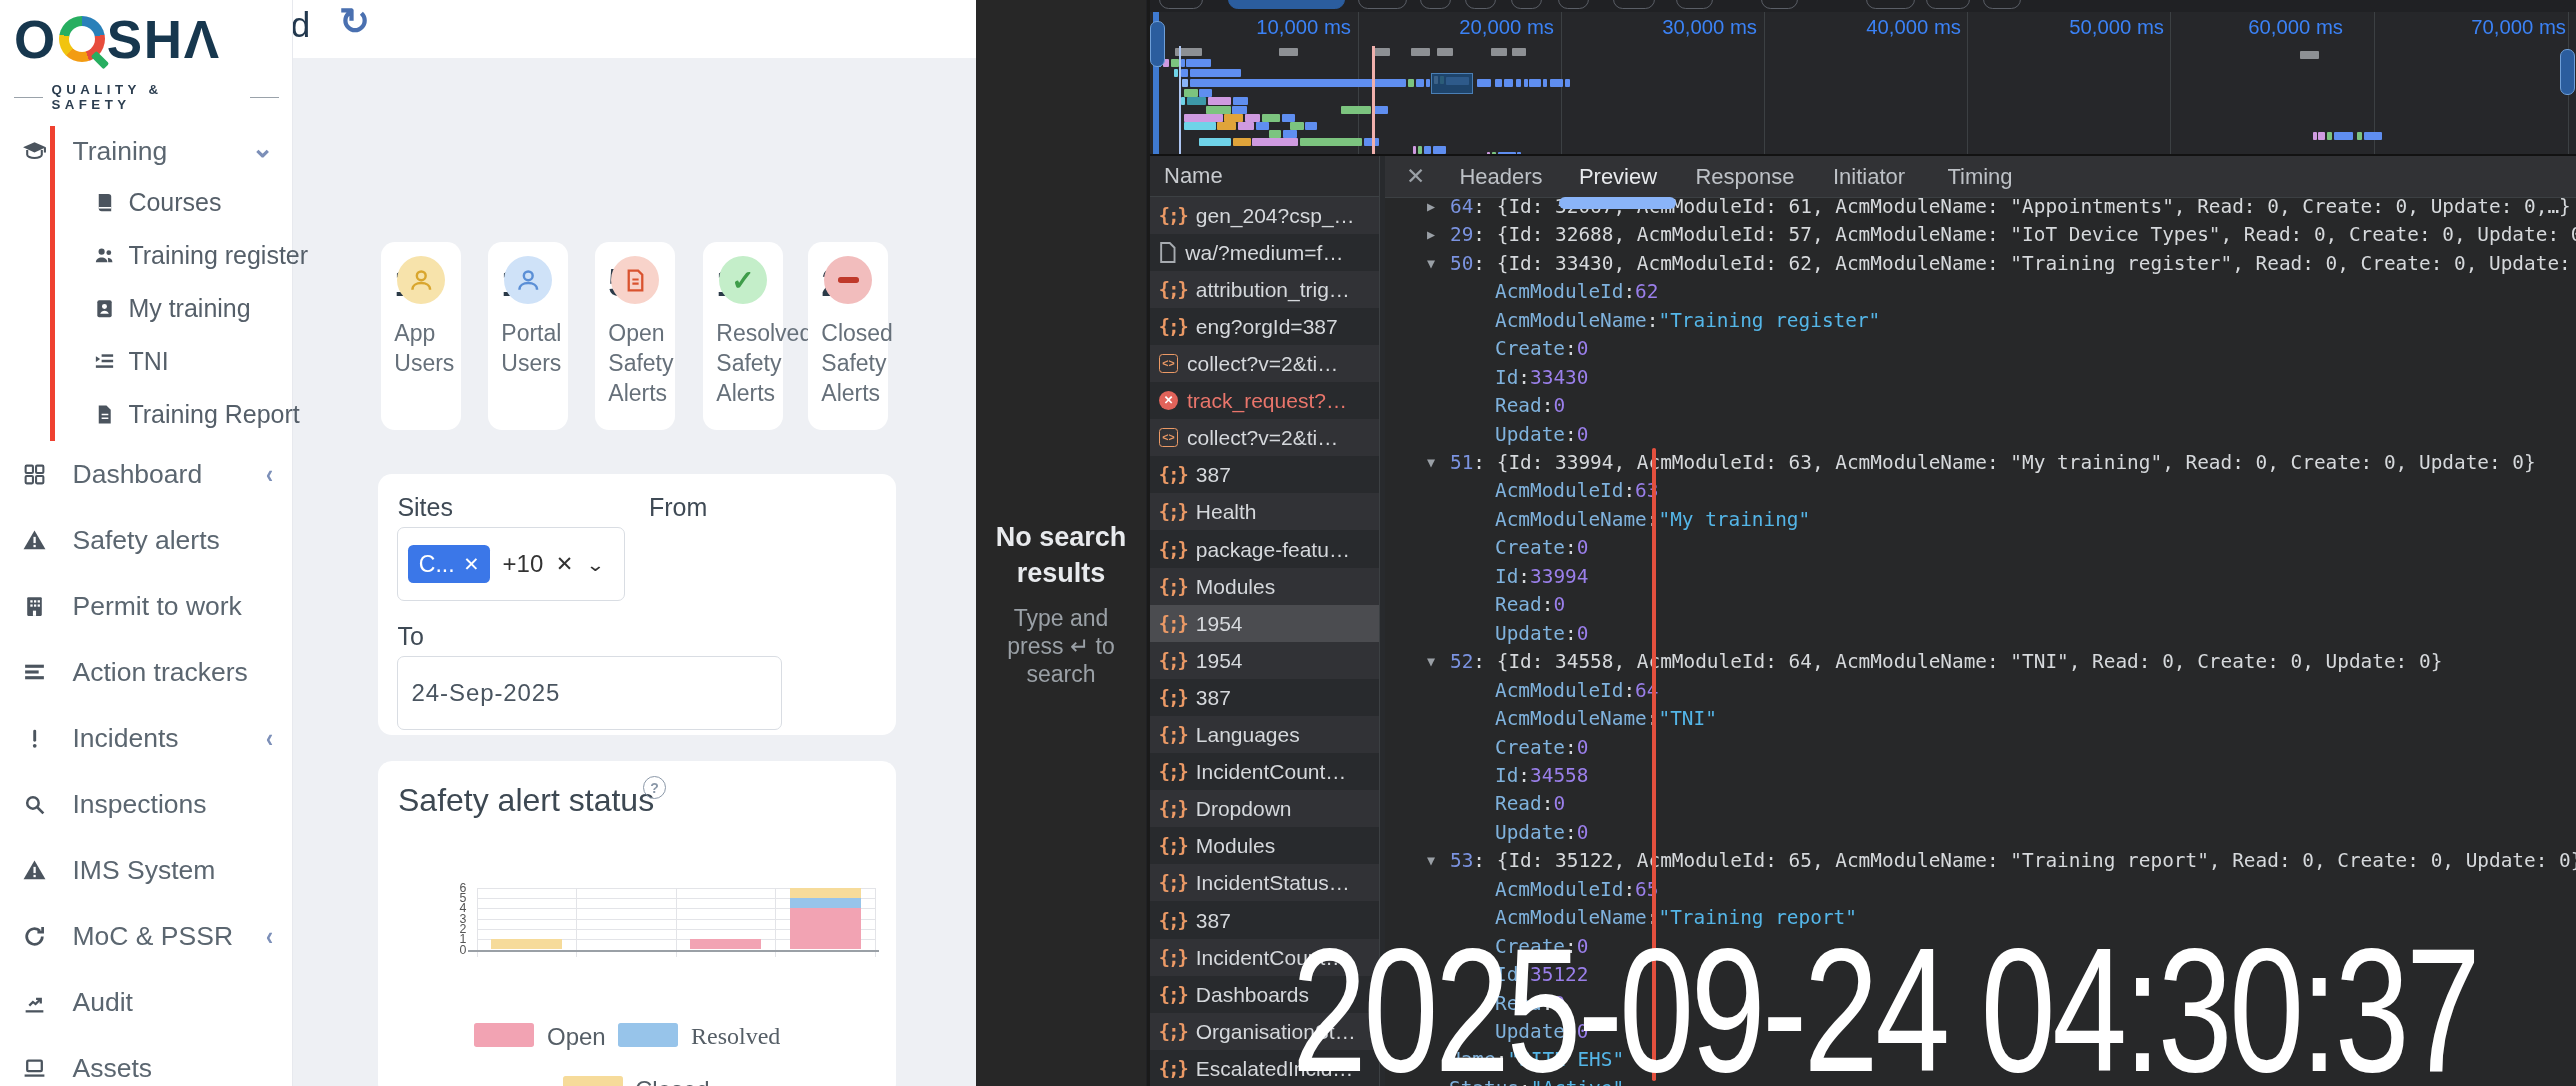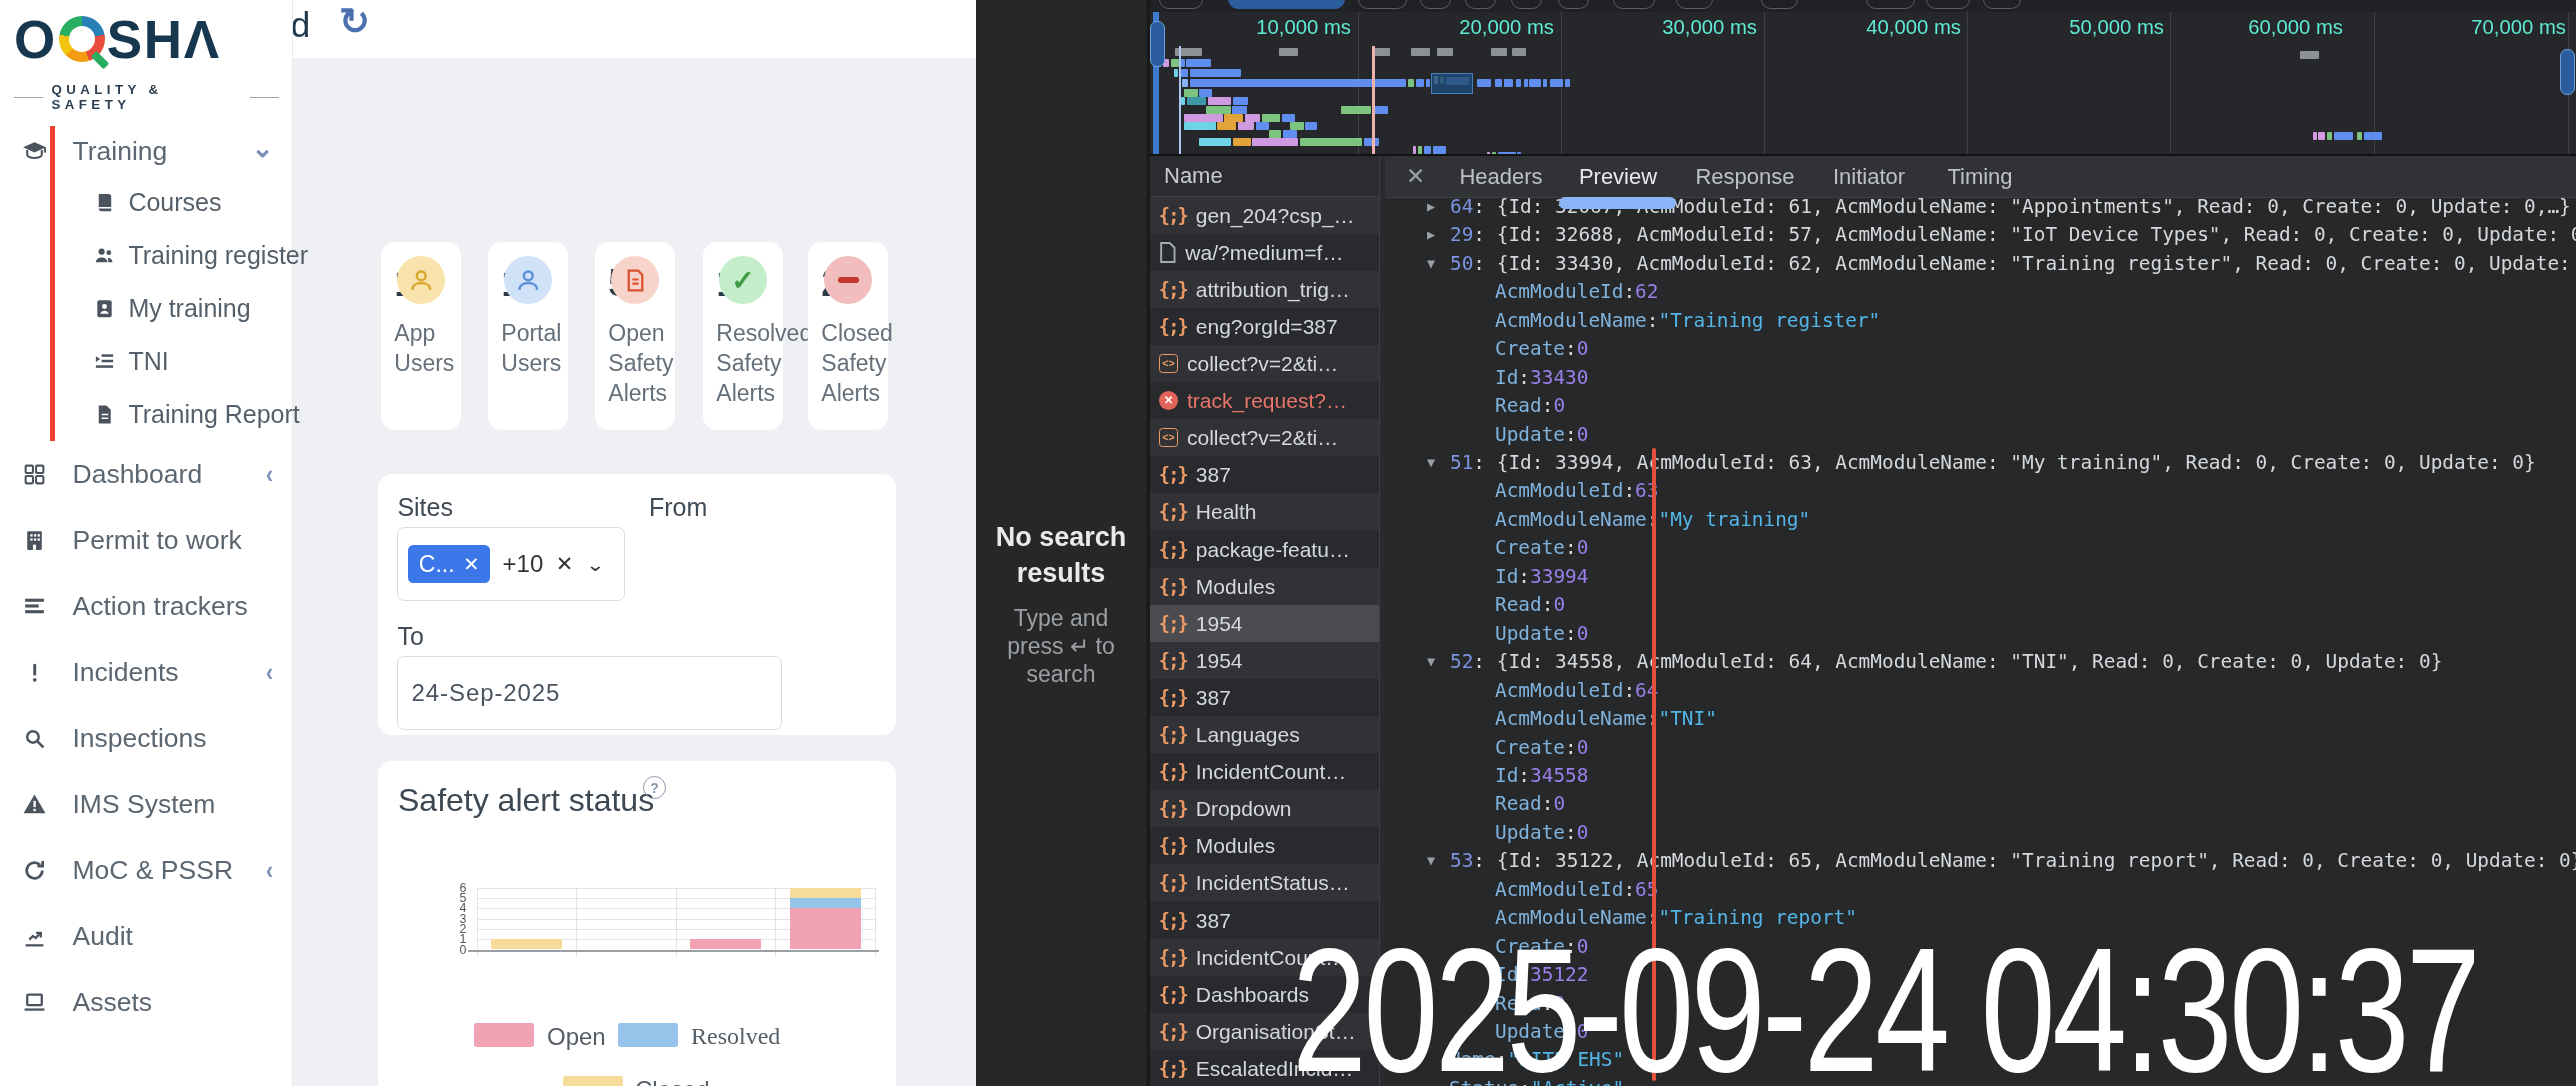--- a/index.html
+++ b/index.html
@@ -78,21 +78,21 @@
   .sp-hint{position:absolute;left:0;top:604px;width:170px;text-align:center;color:#9aa0a6;font-size:23px;line-height:28px;}
   .sp-divider{position:absolute;left:1147px;top:0;width:3.5px;height:1087px;background:#1a1a1a;}
 
   
   .devtools{position:absolute;left:1150px;top:0;width:1426px;height:1087px;background:#282a2d;}
   .dt-strip{position:absolute;left:0;top:0;width:1426px;height:12.4px;background:#202124;overflow:visible;z-index:4;}
   .pill{position:absolute;top:-10.6px;height:19.4px;border-radius:9.7px;border:1.8px solid #5a5e66;}
   .pill.active{background:#2b5d9e;border-color:#2b5d9e;}
   .overview{position:absolute;left:0;top:12.4px;width:1426px;height:144px;background:#26272a;border-bottom:2.7px solid #121212;overflow:hidden;}
   .ov-grid{position:absolute;top:0;width:0.9px;height:144px;background:#3c4043;}
-  .ov-tick{position:absolute;top:3.5px;width:133px;text-align:right;color:#5eead4;font-size:20.3px;}
+  .ov-tick{position:absolute;top:3.5px;width:133px;text-align:right;color:#3b82f6;font-size:20.3px;}
   .ov-bar{position:absolute;height:8px;border-radius:0.9px;}
   .ov-box{position:absolute;border:1.8px solid #4a7fb5;background:rgba(29,74,119,.85);}
   .ov-handle{position:absolute;width:15px;height:46px;background:#2b5d9e;border:1.8px solid #6f9fd8;border-radius:7px;z-index:3;}
   .ov-edge{position:absolute;width:6.2px;height:144px;background:#3f7ad1;top:0;}
   .m-dcl{position:absolute;width:1.8px;background:#aec6f2;top:34px;height:110px;z-index:2;}
   .m-load{position:absolute;width:2.7px;background:#f0b0ac;top:34px;height:110px;z-index:2;}
 
   .net-list{position:absolute;left:0;top:156px;width:230px;height:930px;background:#282a2d;border-right:0.9px solid #3c4043;overflow:hidden;}
   .net-head{position:absolute;left:0;top:0;width:230px;height:41px;background:#2b2c2f;border-bottom:0.9px solid #3c4043;
             color:#c8cbcf;font-size:22px;display:flex;align-items:center;padding-left:14px;}
@@ -325,20 +325,30 @@
                 <g fill="none" stroke="#4b545e" stroke-width="2">
                   <rect x="3.5" y="3.5" width="7" height="7" rx="1"></rect>
                   <rect x="13.5" y="3.5" width="7" height="7" rx="1"></rect>
                   <rect x="3.5" y="13.5" width="7" height="7" rx="1"></rect>
                   <rect x="13.5" y="13.5" width="7" height="7" rx="1"></rect>
                 </g>
               </svg>
             </span>
             <span class="s-lbl">Dashboard</span>
             <span class="chev chev-left">‹</span>
+          </div>
+          <div class="side-row item-row">
+            <span class="s-ico">
+              <svg width="25" height="25" viewBox="0 0 24 24">
+                <path d="M12 2.5L22.5 20.5H1.5z" fill="#4b545e"></path>
+                <rect x="11" y="8.5" width="2.2" height="6" fill="#fff"></rect>
+                <rect x="11" y="16.2" width="2.2" height="2.2" fill="#fff"></rect>
+              </svg>
+            </span>
+            <span class="s-lbl">Safety alerts</span>
           </div>
           <div class="side-row item-row">
             <span class="s-ico">
               <svg width="25" height="25" viewBox="0 0 24 24">
                 <rect x="5" y="3" width="14" height="18" rx="1" fill="#4b545e"></rect>
                 <g fill="#fff">
                   <rect x="8" y="6" width="2.2" height="2.2"></rect>
                   <rect x="11.5" y="6" width="2.2" height="2.2"></rect>
                   <rect x="15" y="6" width="2.2" height="2.2"></rect>
                   <rect x="8" y="10" width="2.2" height="2.2"></rect>

